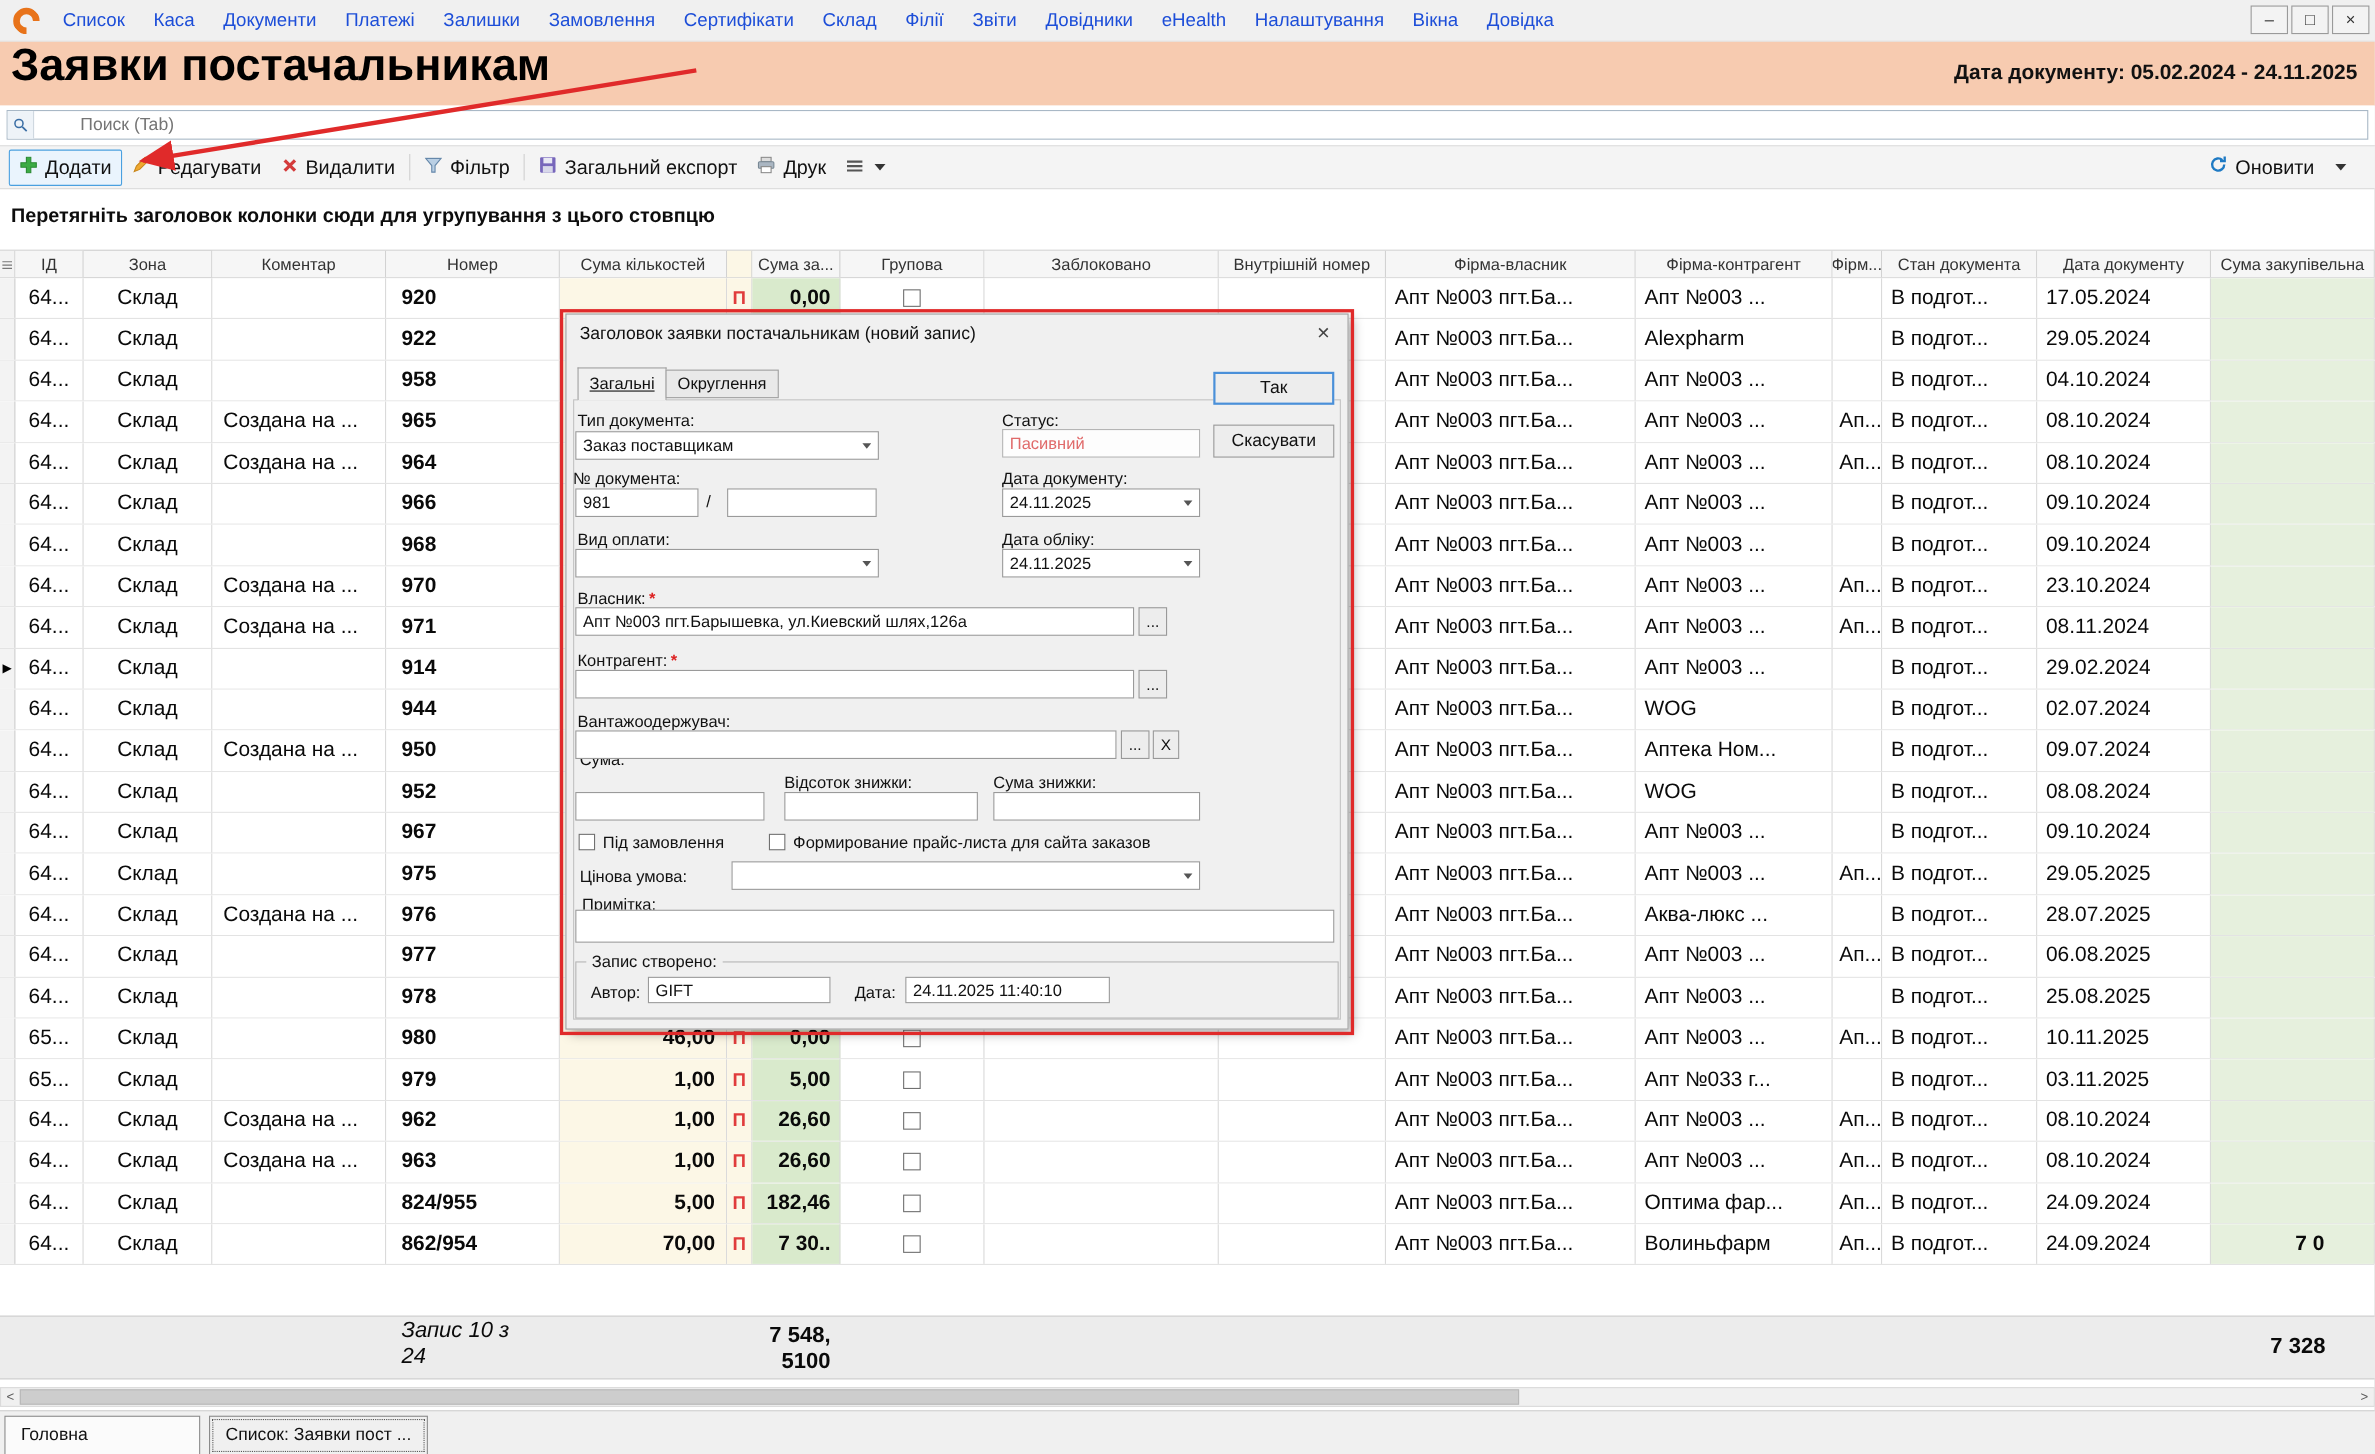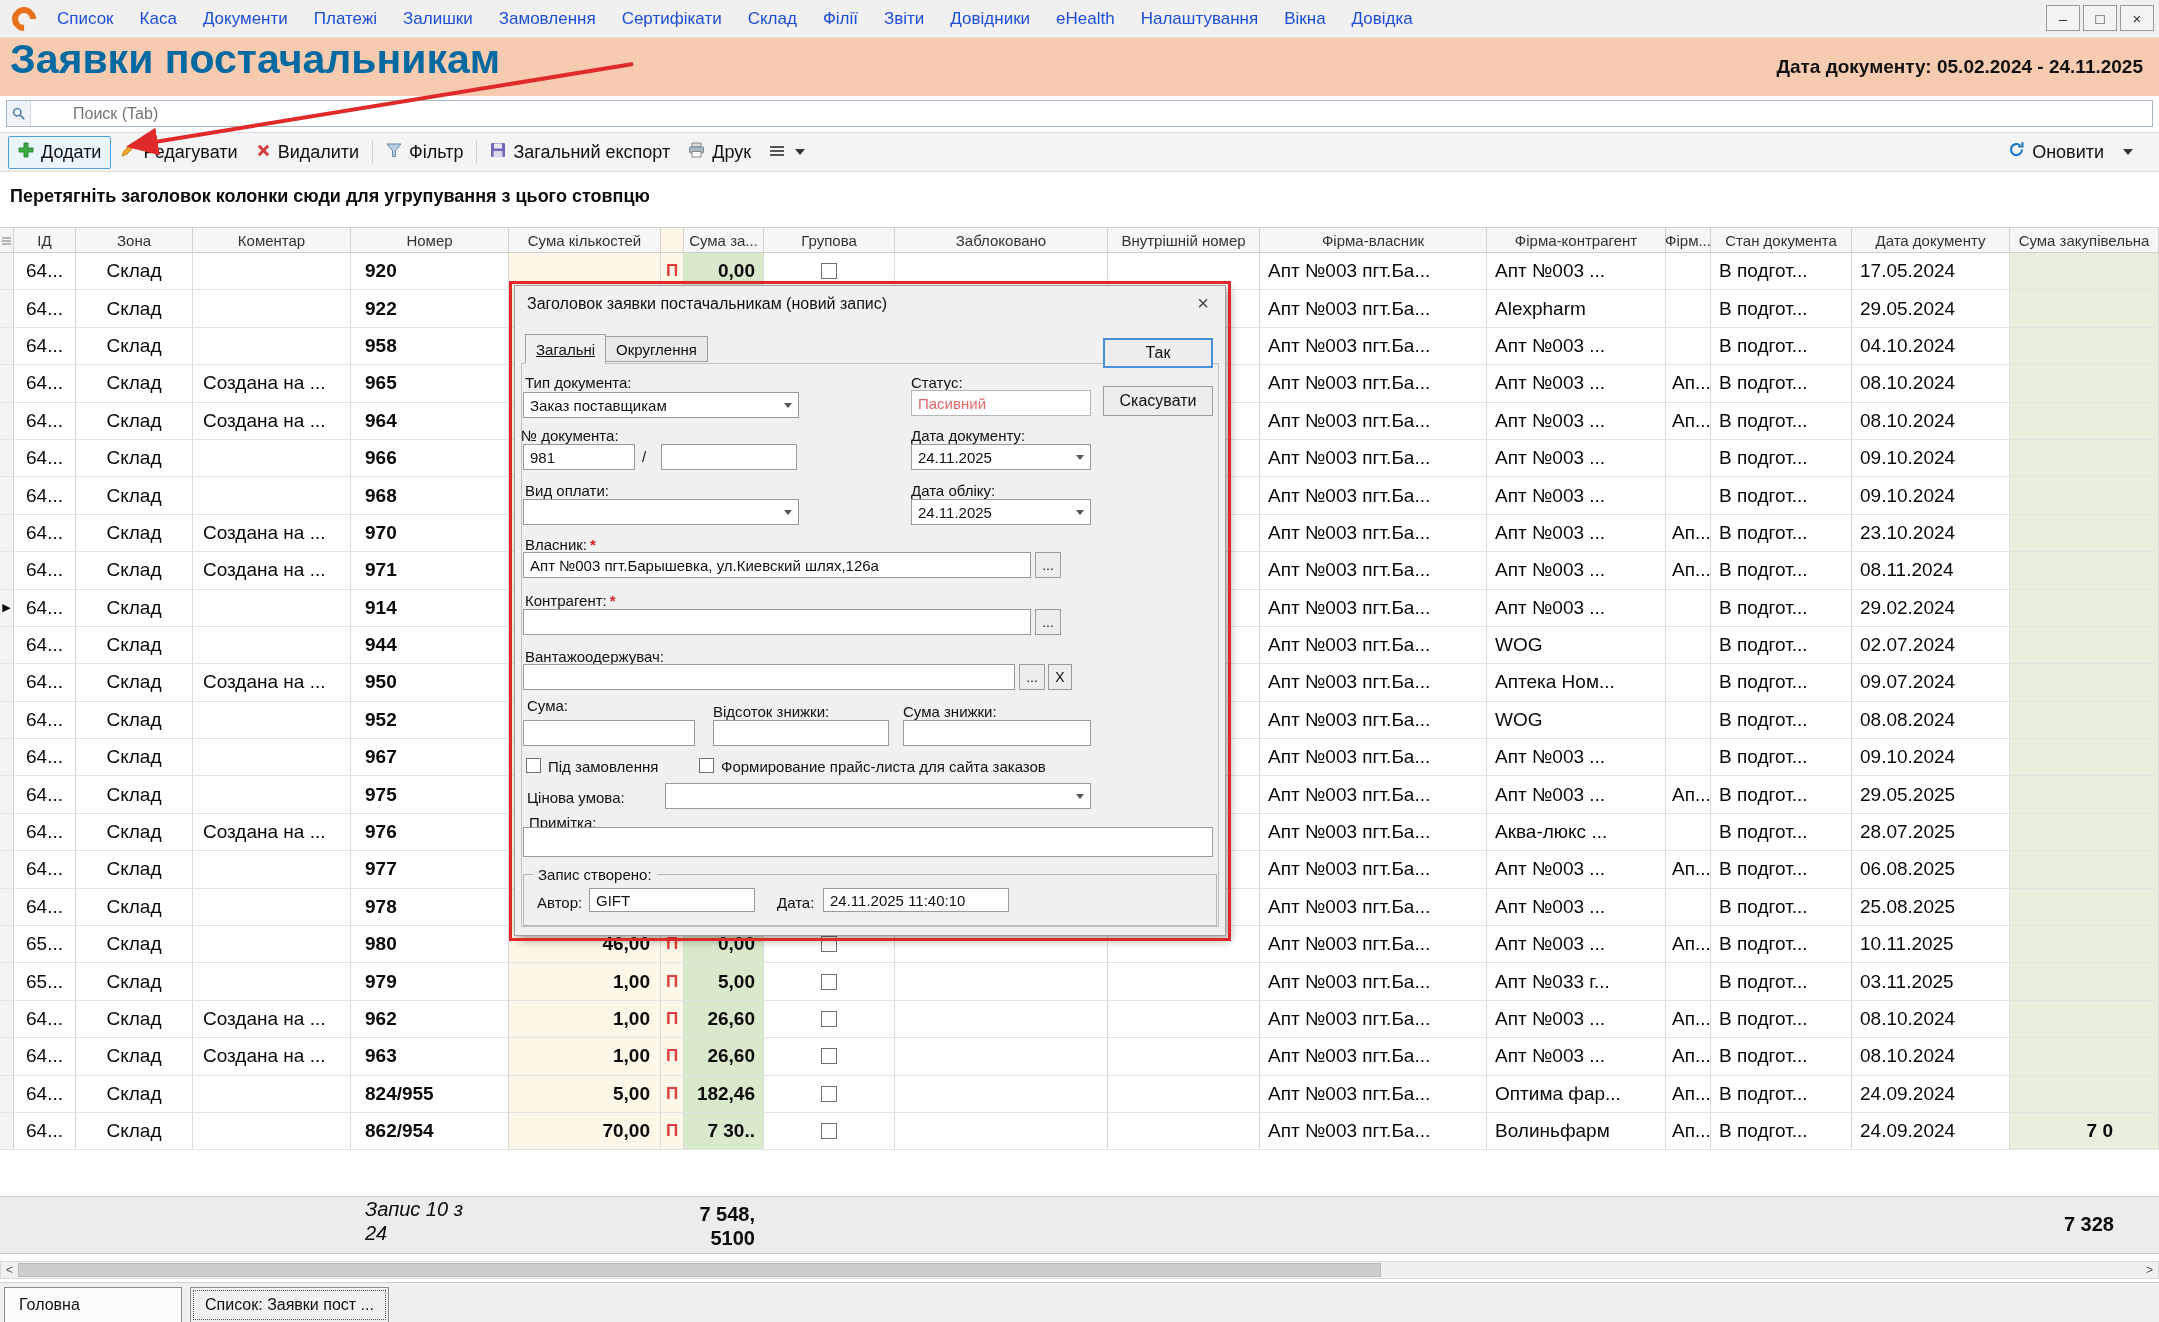--- a/index.html
+++ b/index.html
@@ -9,21 +9,21 @@
   
   .menubar { position:absolute; top:0; left:0; width:2159px; height:38px; background:#f0f0f0; border-bottom:1px solid #e2e2e2; display:flex; align-items:center; padding-left:8px; }
   .logo { width:24px; height:24px; margin:0 8px 0 4px; border-radius:50%; border:6px solid #e8731a; border-right-color:transparent; transform:rotate(45deg); }
   .menu-items { display:flex; align-items:center; }
   .menu-item { padding:0 13px; font-size:17px; color:#1d4ed8; cursor:default; }
   .win-controls { position:absolute; right:5px; top:5px; display:flex; gap:3px; }
   .win-btn { width:34px; height:26px; border:1px solid #9a9a9a; background:#f3f3f3; display:flex; align-items:center; justify-content:center; font-size:15px; color:#333; }
 
   
   .titleband { position:absolute; top:38px; left:0; width:2159px; height:58px; background:#f7cbb0; }
-  .page-title { position:absolute; left:10px; top:-2px; font-size:41px; font-weight:bold; color:#0369a1; }
+  .page-title { position:absolute; left:10px; top:-2px; font-size:41px; font-weight:bold; color:#000000; }
   .date-range { position:absolute; right:16px; top:18px; font-size:19px; font-weight:bold; color:#111; }
 
   
   .searchrow { position:absolute; top:96px; left:0; width:2159px; height:36px; background:#fff; }
   .search-box { position:absolute; left:6px; right:6px; top:4px; height:27px; border:1px solid #a9b8c6; background:#fff; display:flex; align-items:center; }
   .search-icon-wrap { width:24px; height:25px; background:#eef3f8; border-right:1px solid #cfd8e0; display:flex; align-items:center; justify-content:center; }
   .search-box input { flex:1; border:none; outline:none; font-size:16px; color:#777; padding-left:6px; background:transparent; font-family:"Liberation Sans", sans-serif;margin-left:36px; }
 
   
   .toolbar { position:absolute; top:132px; left:0; width:2159px; height:40px; background:#f4f4f4; border-top:1px solid #dcdcdc; border-bottom:1px solid #dcdcdc; display:flex; align-items:center; padding-left:8px; }
@@ -825,21 +825,21 @@
 
     <div class="dlg-label" style="left:10px; top:306px;"><span>Контрагент:</span><span class="req">*</span></div>
     <div class="dlg-input" style="left:8px; top:323px; width:508px; height:26px;"></div>
     <div class="dots-btn" style="left:520px; top:323px; width:26px; height:26px;">...</div>
 
     <div class="dlg-label" style="left:10px; top:362px;">Вантажоодержувач:</div>
     <div class="dlg-input" style="left:8px; top:378px; width:492px; height:26px;"></div>
     <div class="dots-btn" style="left:504px; top:378px; width:26px; height:26px;">...</div>
     <div class="dots-btn" style="left:533px; top:378px; width:24px; height:26px;">X</div>
 
-    <div class="dlg-label" style="left:12px; top:411px;">Сума:</div>
+    <div class="dlg-label" style="left:12px; top:396px;">Сума:</div>
     <div class="dlg-label" style="left:198px; top:417px;">Відсоток знижки:</div>
     <div class="dlg-label" style="left:388px; top:417px;">Сума знижки:</div>
     <div class="dlg-input" style="left:8px; top:434px; width:172px; height:26px;"></div>
     <div class="dlg-input" style="left:198px; top:434px; width:176px; height:26px;"></div>
     <div class="dlg-input" style="left:388px; top:434px; width:188px; height:26px;"></div>
 
     <span class="dlg-checkbox" style="left:11px; top:472px;"></span>
     <div class="dlg-label" style="left:33px; top:472px;">Під замовлення</div>
     <span class="dlg-checkbox" style="left:184px; top:472px;"></span>
     <div class="dlg-label" style="left:206px; top:472px;text-align:center;">Формирование прайс-листа для сайта заказов</div>

